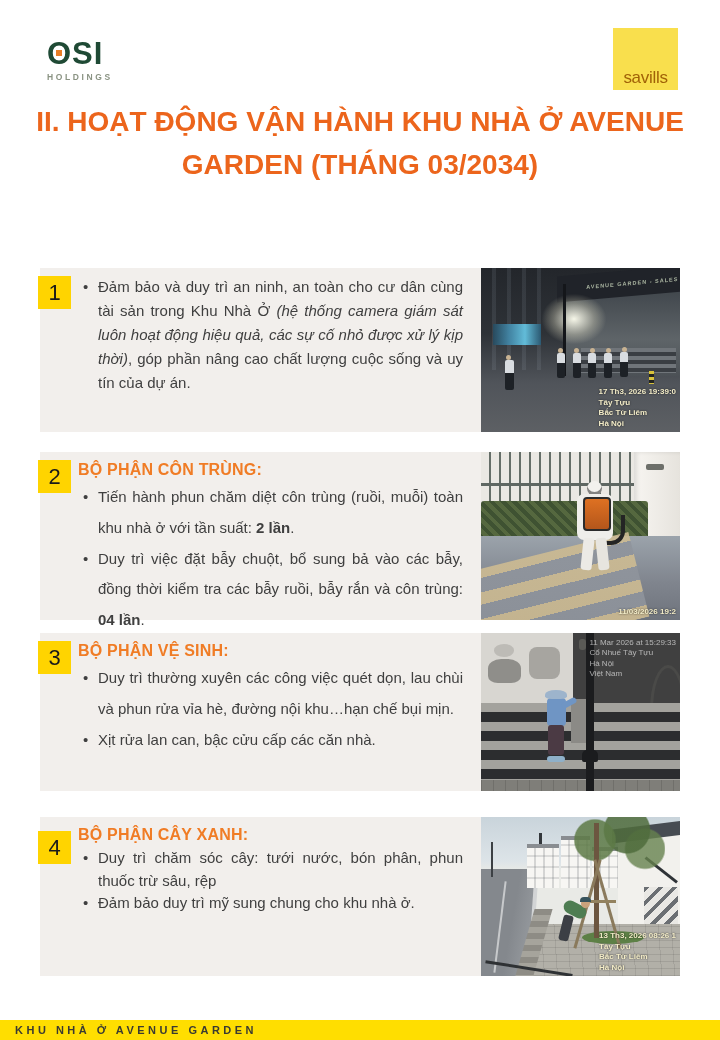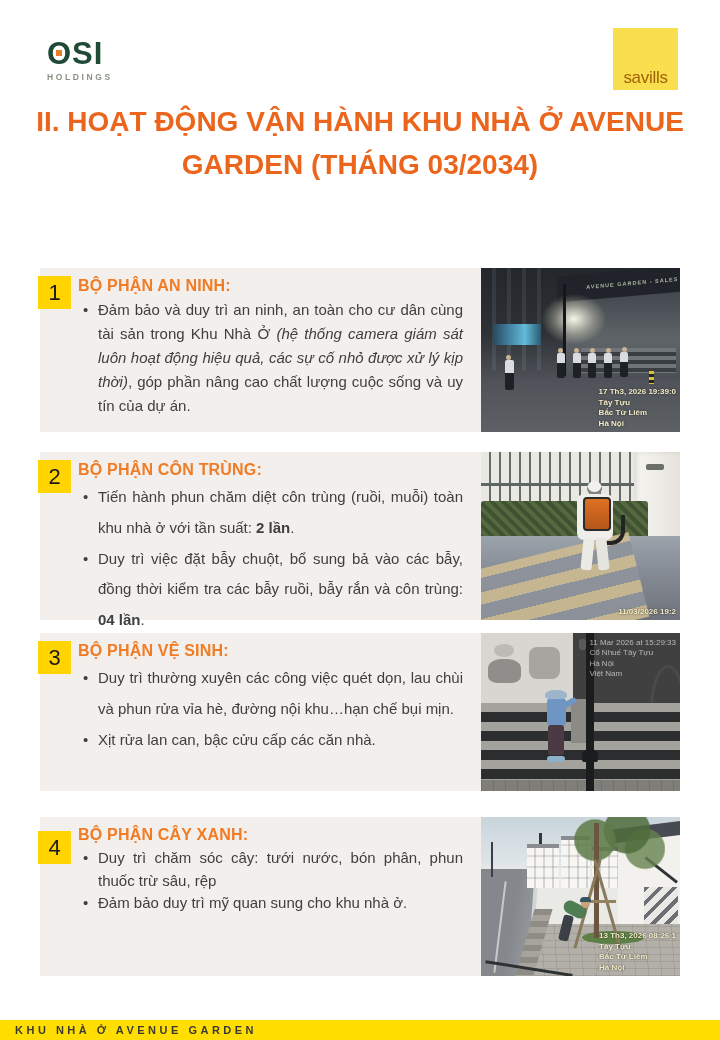--- a/index.html
+++ b/index.html
@@ -181,21 +181,20 @@
 
 <div class="title">
   <div>II. HOẠT ĐỘNG VẬN HÀNH KHU NHÀ Ở AVENUE</div>
   <div>GARDEN (THÁNG 03/2034)</div>
 </div>
 
 <div class="sec s1">
   <div class="panel">
     <div class="numbox">1</div>
     <div class="pc">
-      <h3 class="shead">BỘ PHẬN AN NINH:</h3>
       <ul class="bl lh16">
         <li><span>Đảm bảo và duy trì an ninh, an toàn cho cư dân cùng tài sản trong Khu Nhà Ở </span><span class="it">(hệ thống camera giám sát luôn hoạt động hiệu quả, các sự cố nhỏ được xử lý kịp thời)</span><span>, góp phần nâng cao chất lượng cuộc sống và uy tín của dự án.</span></li>
       </ul>
     </div>
   </div>
   <div class="photo p1">
     <div class="p1-build"></div>
     <div class="p1-shop"></div>
     <div class="p1-entry"></div>
     <div class="p1-canopy">
@@ -292,21 +291,21 @@
   </div>
 </div>
 
 <div class="sec s4">
   <div class="panel">
     <div class="numbox">4</div>
     <div class="pc">
       <h3 class="shead">BỘ PHẬN CÂY XANH:</h3>
       <ul class="bl lh15">
         <li><span>Duy trì chăm sóc cây: tưới nước, bón phân, phun thuốc trừ sâu, rệp</span></li>
-        <li><span>Đảm bảo duy trì mỹ quan sung cho khu nhà ở.</span></li>
+        <li><span>Đảm bảo duy trì mỹ sung chung cho khu nhà ở.</span></li>
       </ul>
     </div>
   </div>
   <div class="photo p4">
     <div class="p4-road"></div>
     <div class="p4-lane"></div>
     <div class="p4-curb"></div>
     <div class="p4-lamp1"></div>
     <div class="p4-lamp2"></div>
     <div class="p4-bldg p4-b1"></div>

